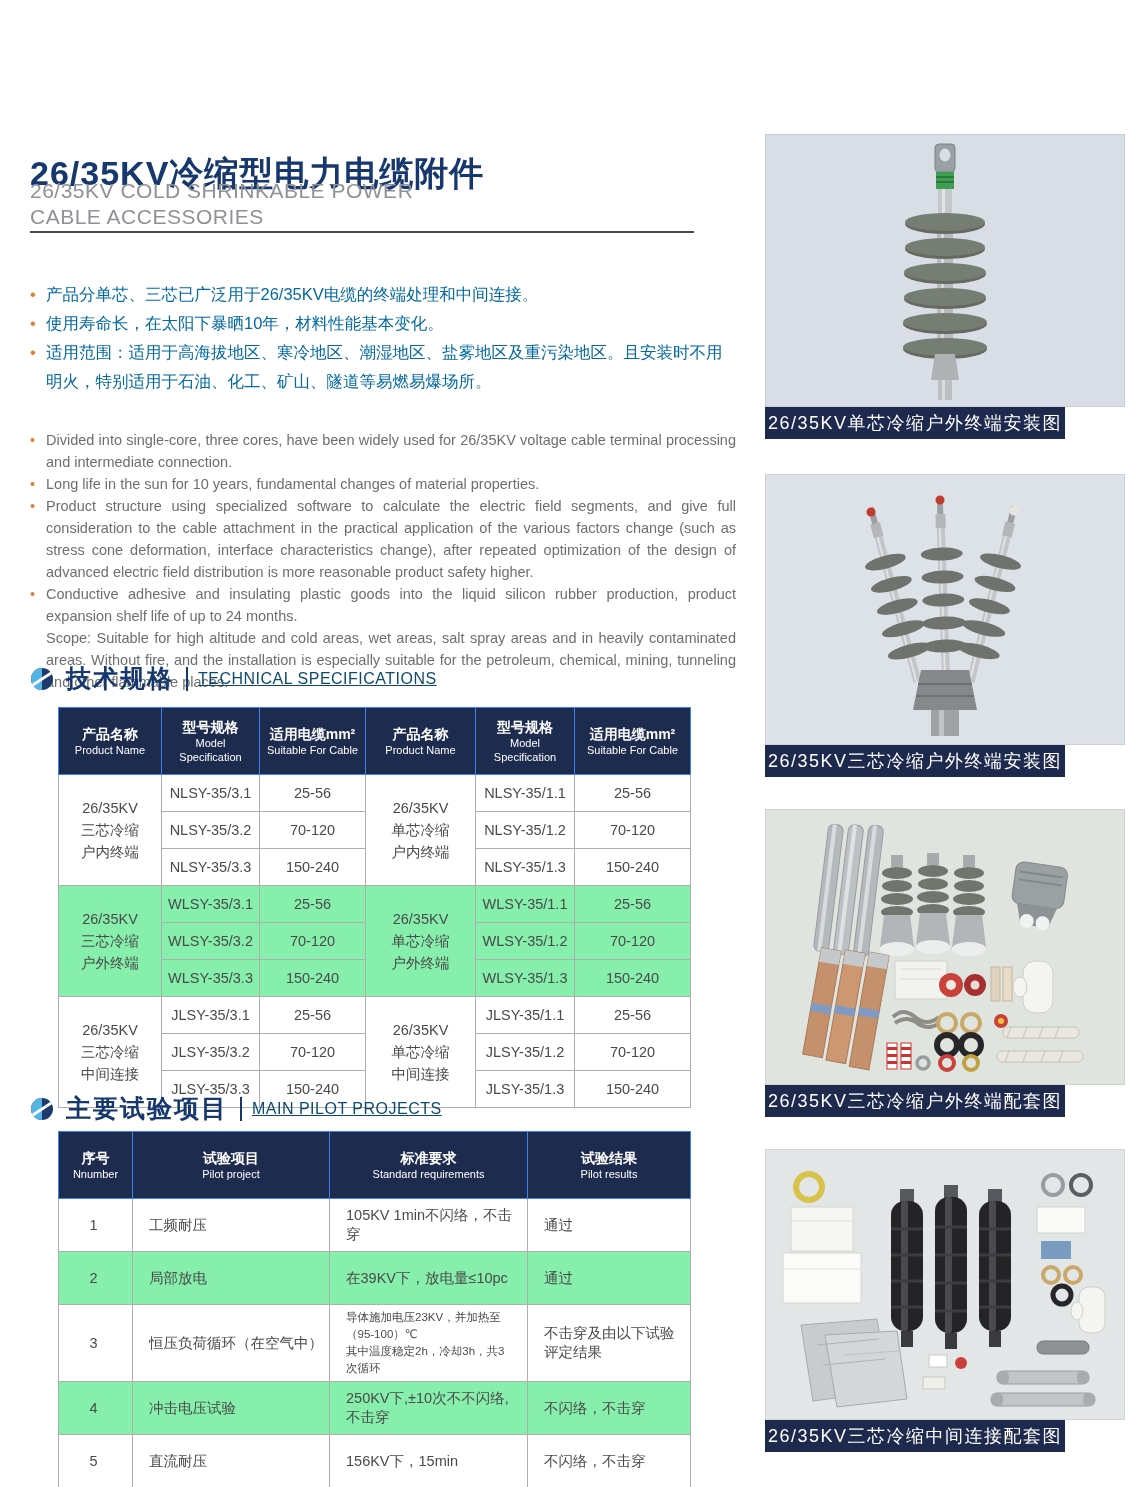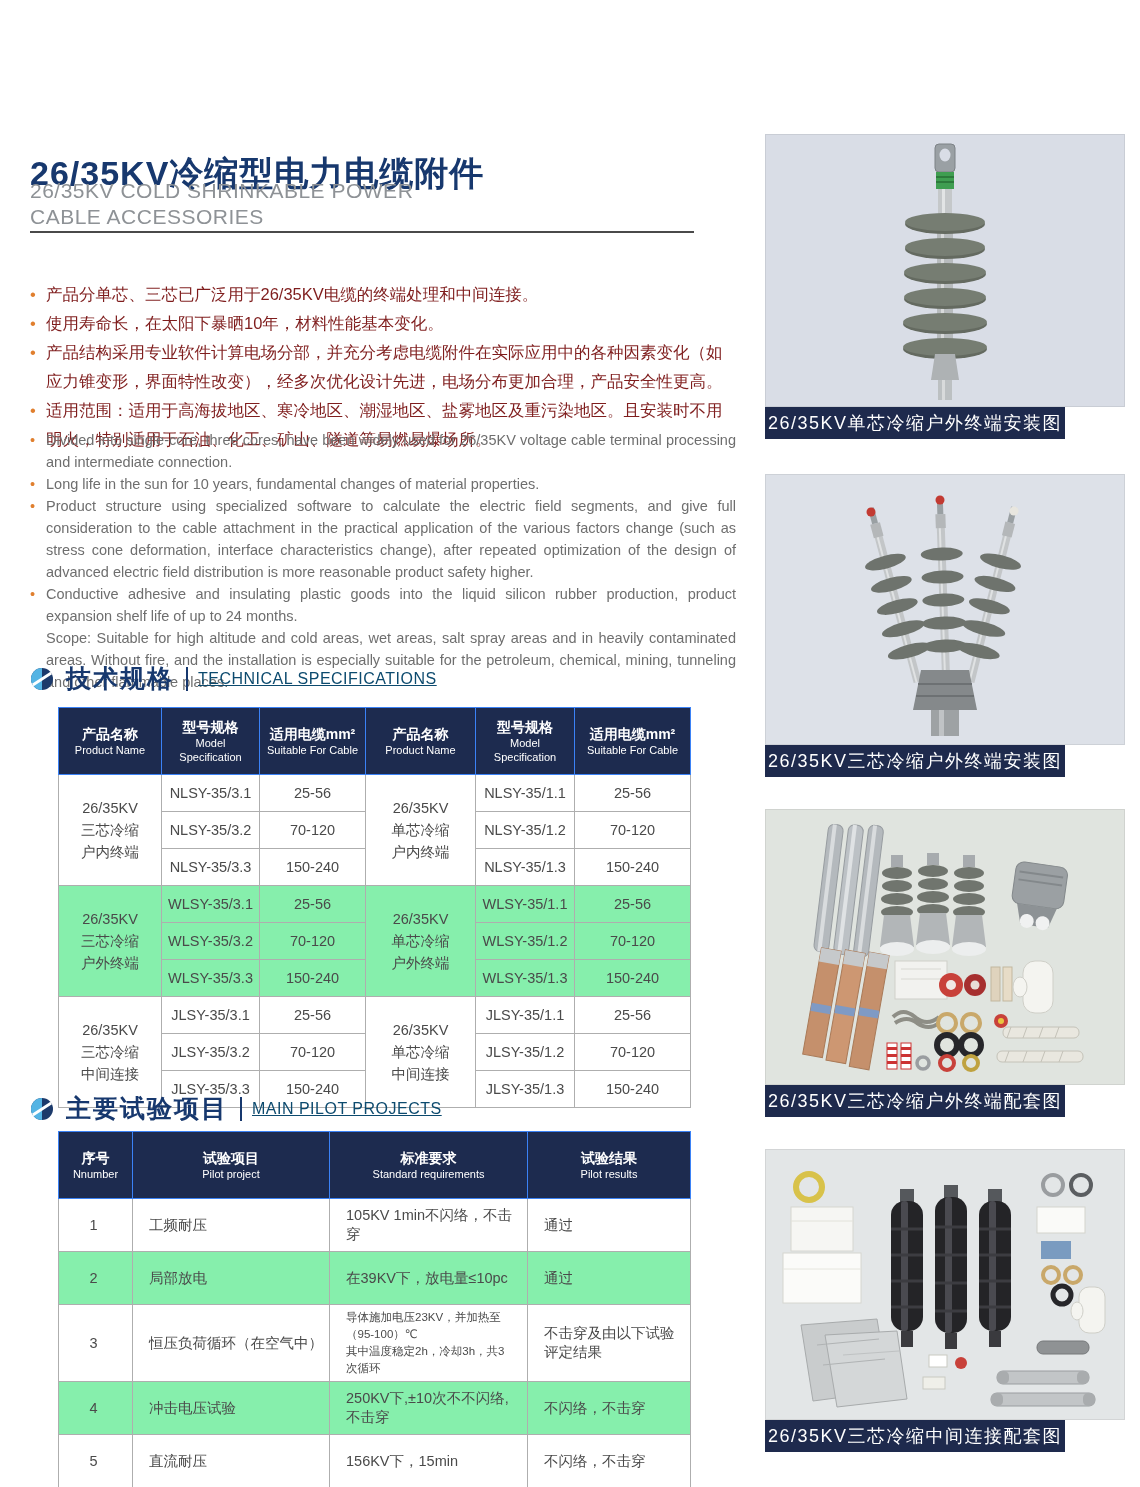--- a/index.html
+++ b/index.html
@@ -11,21 +11,21 @@
             color:#17386e;letter-spacing:1px;}
   .title-en{position:absolute;left:30px;top:134px;font-size:21px;color:#8e9296;
             line-height:26px;letter-spacing:0.5px;}
   .head-rule{position:absolute;left:30px;top:187px;width:664px;height:0;
              border-top:2px solid #4a4a4a;}
 
   
   .bullets{position:absolute;left:30px;width:706px;margin:0;padding:0;list-style:none;}
   .bullets li{position:relative;padding-left:16px;margin:0;}
   .bullets li::before{content:"•";position:absolute;left:0;top:0;color:#e07f2e;}
-  .zh-bullets{top:236px;font-size:16.5px;line-height:29px;color:#7f1d1d;}
+  .zh-bullets{top:236px;font-size:16.5px;line-height:29px;color:#0369a1;}
   .en-bullets{top:385px;font-size:14.5px;line-height:22px;color:#6e6e6e;text-align:justify;}
   .en-note{padding-left:16px;}
 
   
   .section-head{position:absolute;left:30px;display:flex;align-items:center;}
   .sec-icon{width:24px;height:24px;margin-right:12px;flex:none;}
   .sec-zh{font-size:25px;font-weight:bold;color:#17386e;letter-spacing:2px;}
   .sec-divider{width:0;height:24px;border-left:2px solid #17386e;margin:0 10px 0 12px;}
   .sec-en{font-size:16px;color:#0c4a6e;letter-spacing:0.5px;text-decoration:underline;}
 
@@ -62,21 +62,20 @@
   <h1 class="title-zh">26/35KV冷缩型电力电缆附件</h1>
   <div class="title-en">
     <div>26/35KV COLD SHRINKABLE POWER</div>
     <div>CABLE ACCESSORIES</div>
   </div>
   <div class="head-rule"></div>
 
   <ul class="bullets zh-bullets">
     <li>产品分单芯、三芯已广泛用于26/35KV电缆的终端处理和中间连接。</li>
     <li>使用寿命长，在太阳下暴晒10年，材料性能基本变化。</li>
-    <li>产品结构采用专业软件计算电场分部，并充分考虑电缆附件在实际应用中的各种因素变化（如应力锥变形，界面特性改变），经多次优化设计先进，电场分布更加合理，产品安全性更高。</li>
     <li>适用范围：适用于高海拔地区、寒冷地区、潮湿地区、盐雾地区及重污染地区。且安装时不用明火，特别适用于石油、化工、矿山、隧道等易燃易爆场所。</li>
   </ul>
 
   <ul class="bullets en-bullets">
     <li>Divided into single-core, three cores, have been widely used for 26/35KV voltage cable terminal processing and intermediate connection.</li>
     <li>Long life in the sun for 10 years, fundamental changes of material properties.</li>
     <li>Product structure using specialized software to calculate the electric field segments, and give full consideration to the cable attachment in the practical application of the various factors change (such as stress cone deformation, interface characteristics change), after repeated optimization of the design of advanced electric field distribution is more reasonable product safety higher.</li>
     <li>Conductive adhesive and insulating plastic goods into the liquid silicon rubber production, product expansion shelf life of up to 24 months.</li>
     <div class="en-note">Scope: Suitable for high altitude and cold areas, wet areas, salt spray areas and in heavily contaminated areas. Without fire, and the installation is especially suitable for the petroleum, chemical, mining, tunneling and other flammable places.</div>
   </ul>

